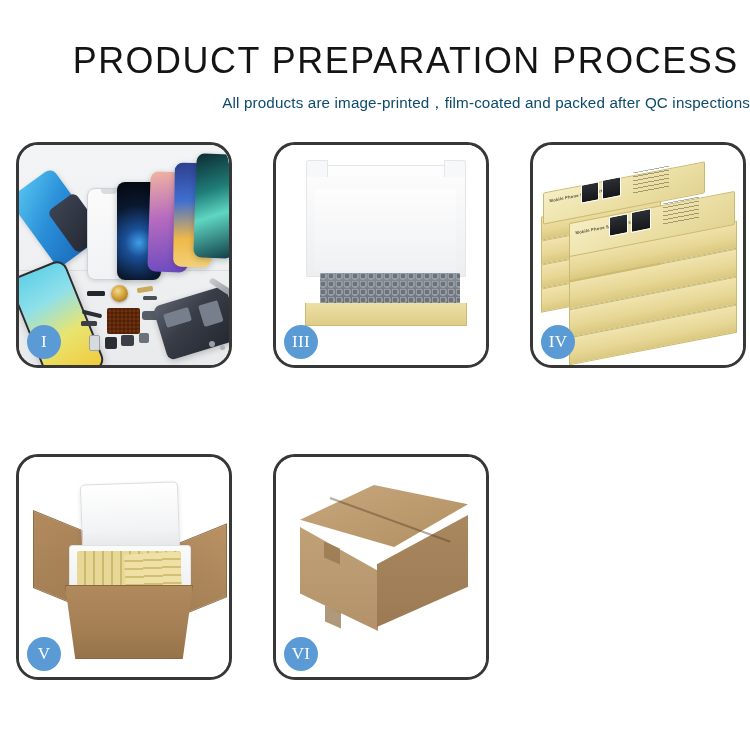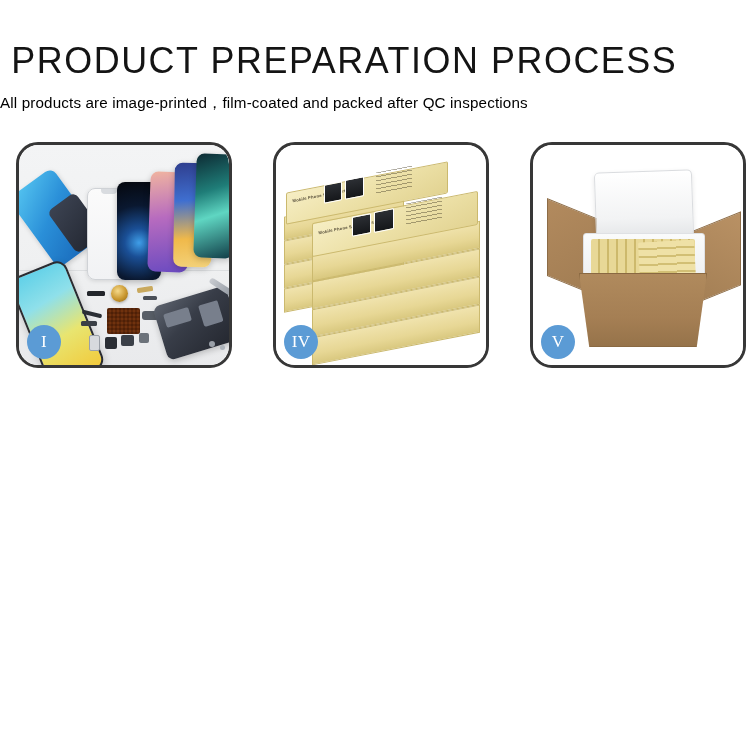--- a/index.html
+++ b/index.html
@@ -15,40 +15,40 @@
     font-family: "Liberation Sans", "DejaVu Sans", sans-serif;
     color: #111111;
     position: relative;
   }
 
   
   .header {
     position: absolute;
     left: 0; top: 0;
     width: 750px;
-    text-align: left;
+    text-align: right;
   }
   .title {
     margin: 0;
     padding-top: 42px;
     font-size: 37px;
     font-weight: 400;
     letter-spacing: 1.6px;
     line-height: 1.05;
     color: #141414;
     font-family: "Liberation Sans", "DejaVu Sans", sans-serif;
     transform: scaleX(0.97);
   }
   .subtitle {
     margin: 0;
     padding-top: 12px;
     font-size: 15.2px;
     font-weight: 400;
     letter-spacing: 0.15px;
-    color: #000000;
+    color: #0c4a6e;
   }
 
   
   .grid {
     position: absolute;
     left: 16px;
     top: 142px;
     width: 730px;
     display: grid;
     grid-template-columns: repeat(3, 216px);
@@ -443,20 +443,31 @@
         <i style="left:44px; top:12px; width:20px; height:22px;"></i>
       </div>
       <div class="p1-tool"></div>
       <div class="chip" style="left:190px; top:196px; width:6px; height:6px; background:#9aa0a8; border-radius:50%;"></div>
       <div class="chip" style="left:201px; top:200px; width:5px; height:5px; background:#aeb4bb; border-radius:50%;"></div>
     </div>
     <div class="badge">I</div>
   </div>
 
 
+  <div class="panel">
+    <div class="panel-inner">
+      <div class="p3-bg"></div>
+      <div class="p3-box"></div>
+      <div class="p3-lid"></div>
+      <div class="p3-foam"></div>
+      <div class="p3-grey"></div>
+      <div class="p3-front"></div>
+    </div>
+    <div class="badge">III</div>
+  </div>
 
   <div class="panel">
     <div class="panel-inner">
       <div class="p4-bg"></div>
 
       <div class="stackbox" style="left:8px; top:60px; width:118px; height:22px; transform:skewY(-11deg); z-index:3;"></div>
       <div class="stackbox" style="left:8px; top:84px; width:118px; height:22px; transform:skewY(-11deg); z-index:3;"></div>
       <div class="stackbox" style="left:8px; top:108px; width:118px; height:22px; transform:skewY(-11deg); z-index:3;"></div>
       <div class="stackbox" style="left:8px; top:132px; width:118px; height:22px; transform:skewY(-11deg); z-index:3;"></div>
 
@@ -487,14 +498,26 @@
       <div class="p5-flapR"></div>
       <div class="p5-foamlid"></div>
       <div class="p5-foambox"></div>
       <div class="p5-bars"></div>
       <div class="p5-bars2"></div>
       <div class="p5-body"></div>
     </div>
     <div class="badge">V</div>
   </div>
 
+  <div class="panel">
+    <div class="panel-inner">
+      <div class="p6-bg"></div>
+      <div class="p6-top"></div>
+      <div class="p6-left"></div>
+      <div class="p6-right"></div>
+      <div class="p6-seam"></div>
+      <div class="tape" style="left:48px; top:88px; width:16px; height:16px; transform:skewY(24deg);"></div>
+      <div class="tape" style="left:49px; top:152px; width:16px; height:16px; transform:skewY(24deg);"></div>
+    </div>
+    <div class="badge">VI</div>
+  </div>
 
 </div>
 
 </body></html>

